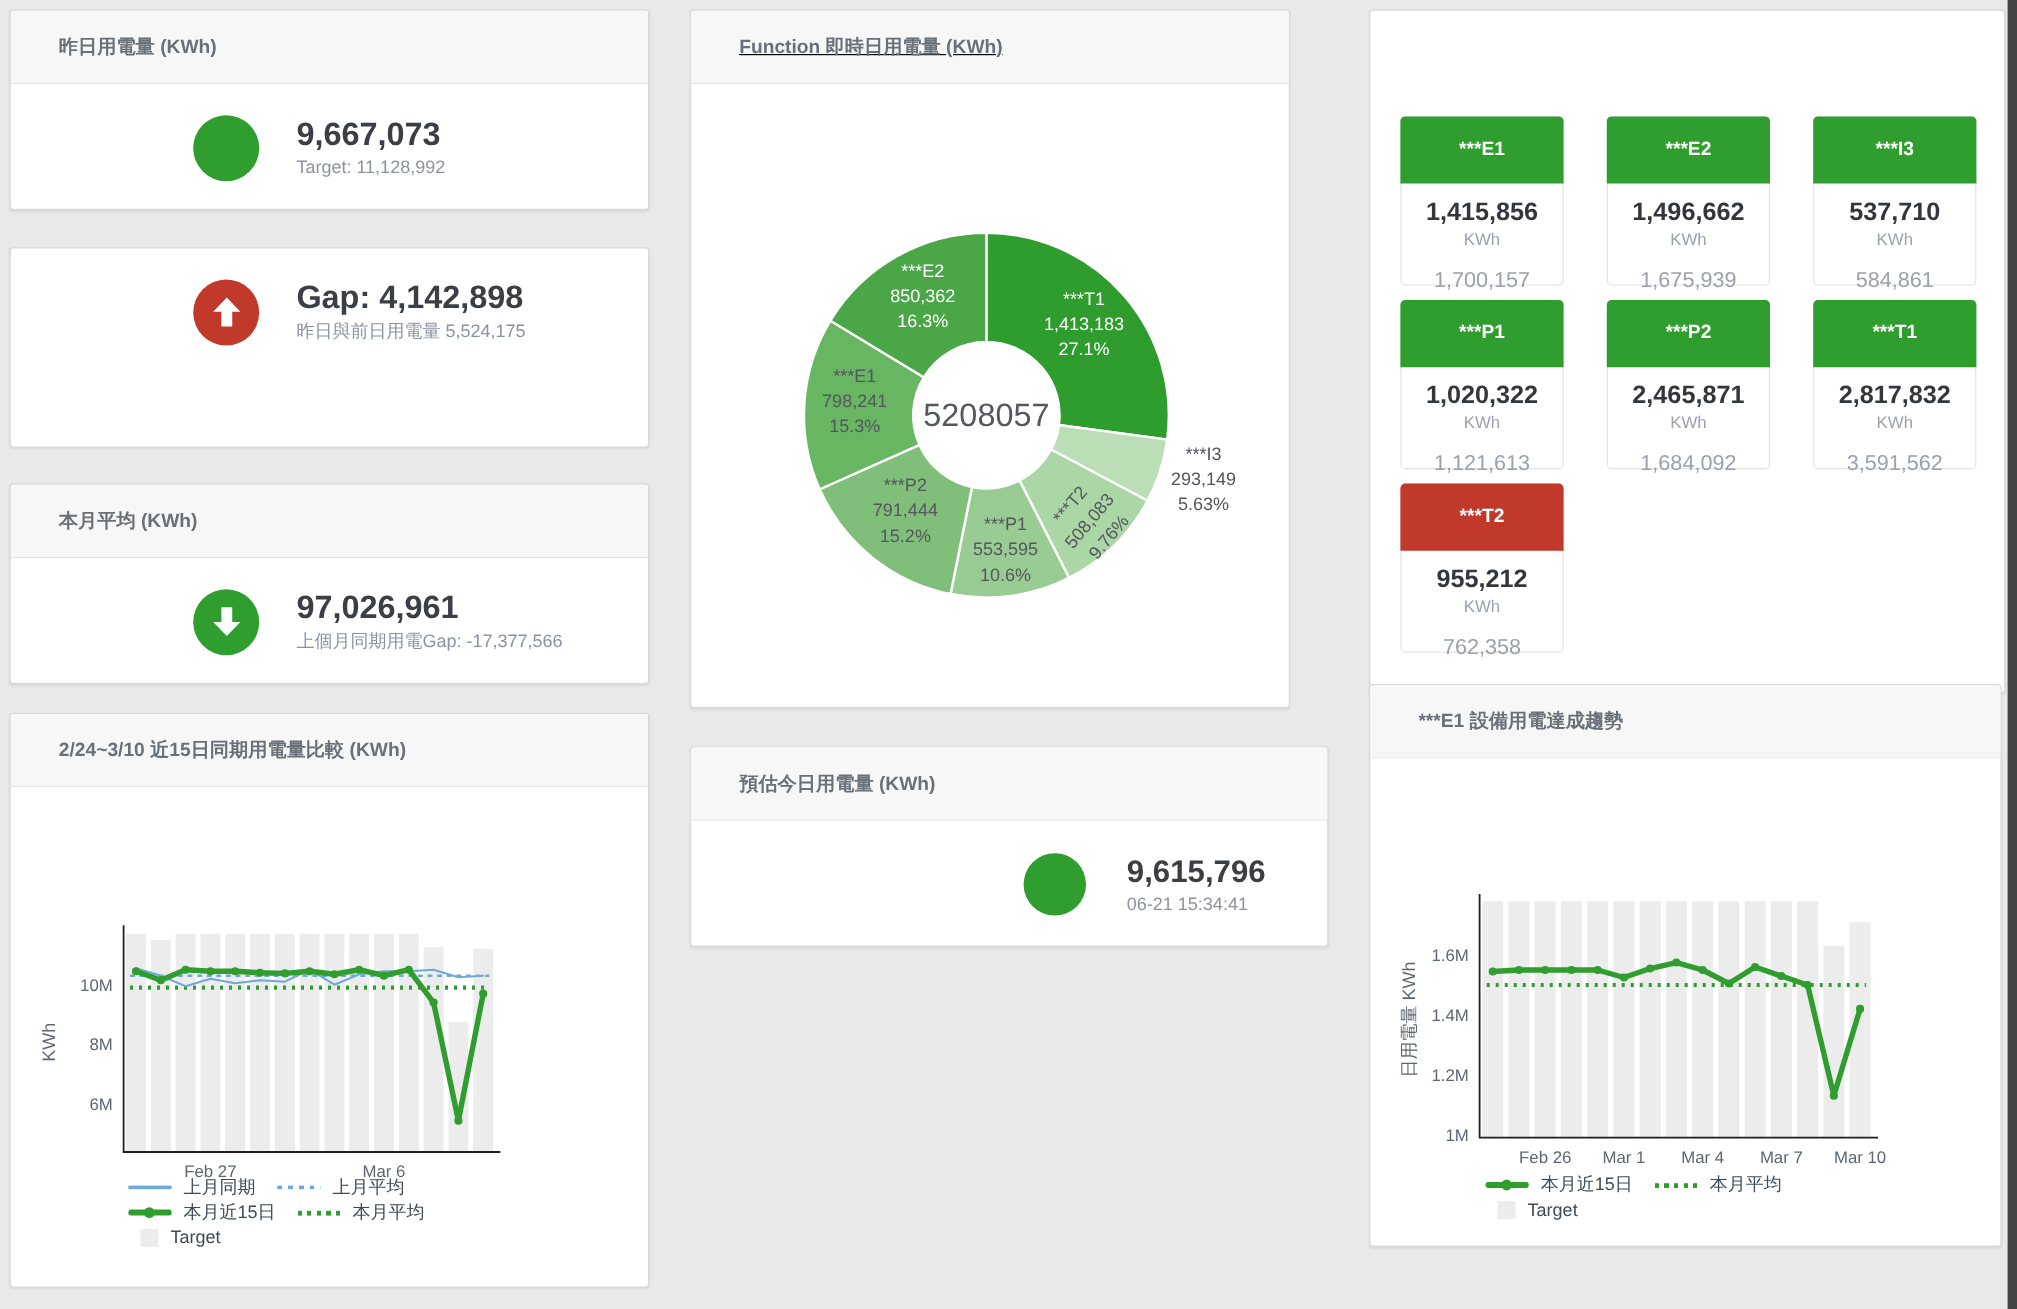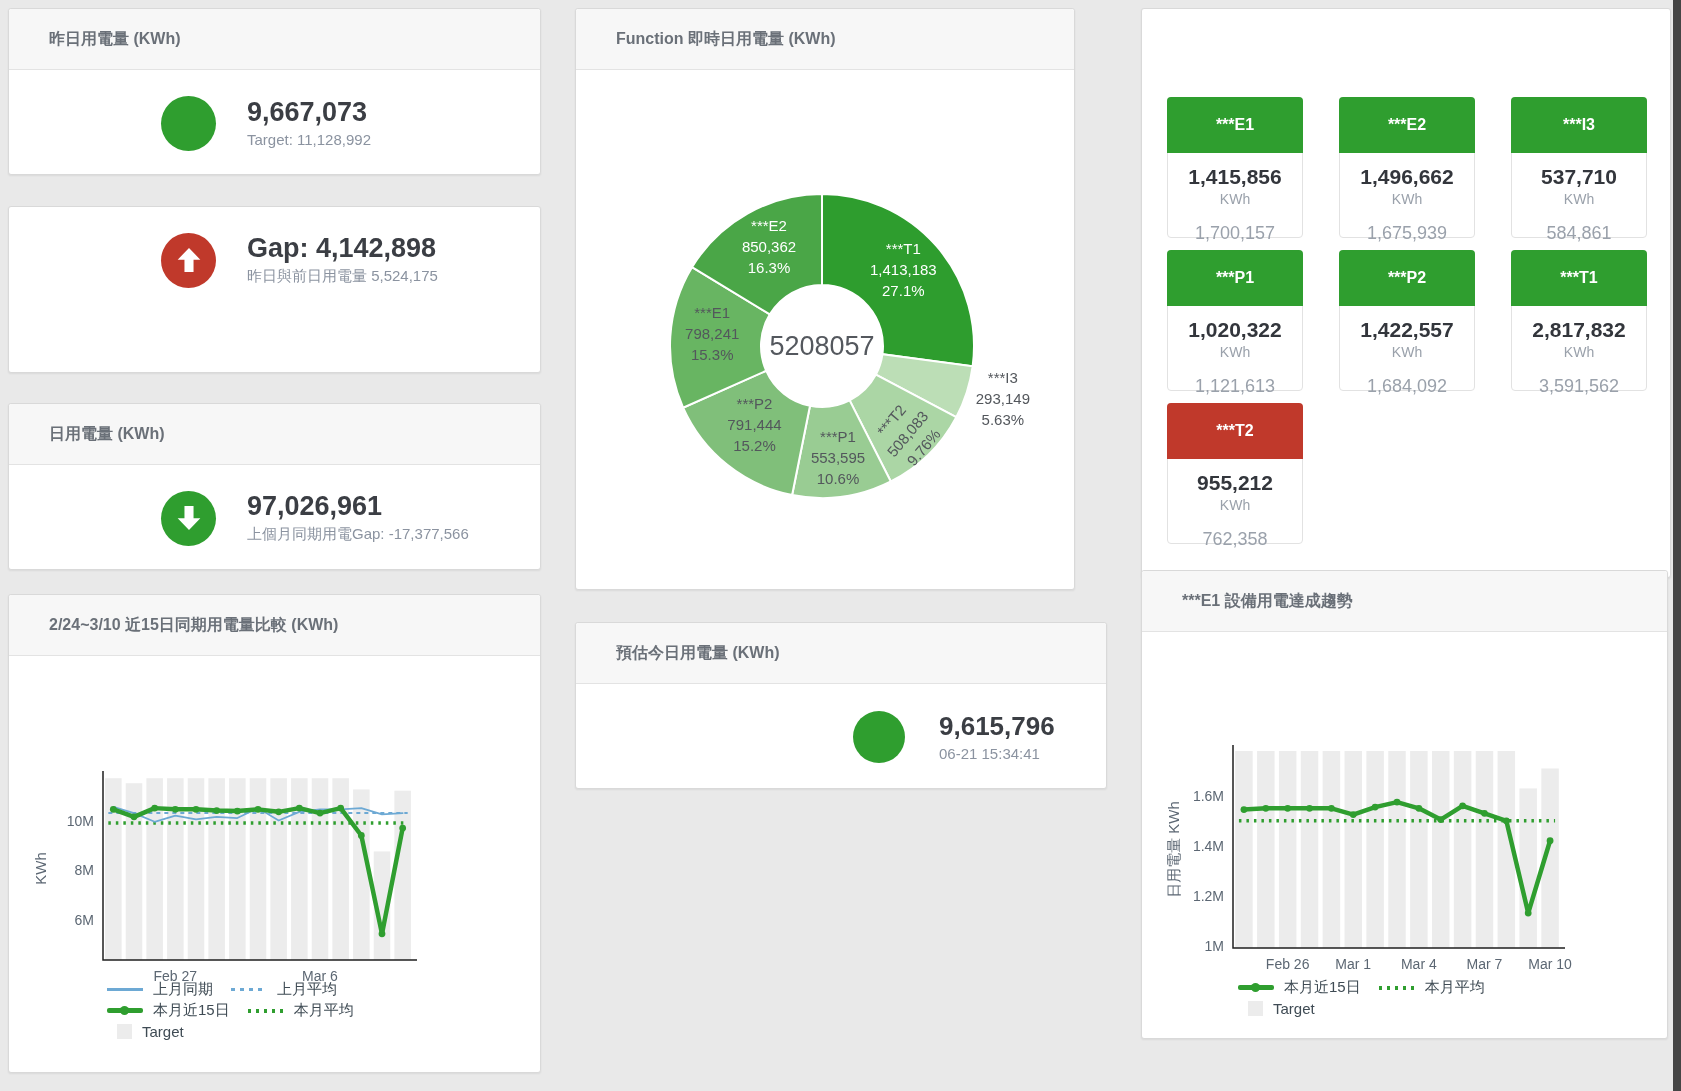--- a/index.html
+++ b/index.html
@@ -71,21 +71,21 @@
       </div>
       <div class="stat-text">
         <div class="stat-value">Gap: 4,142,898</div>
         <div class="stat-sub">昨日與前日用電量 5,524,175</div>
       </div>
     </div>
   </div>
 
   <div class="panel" style="left:8px;top:403px;width:533px;height:167px;">
     <div class="panel-header">
-      <span class="panel-title">日用電量 (KWh)</span>
+      <span class="panel-title">本月平均 (KWh)</span>
     </div>
     <div class="stat-body" style="padding-left:152px;">
       <div class="stat-circle bg-green">
         <svg viewBox="0 0 24 24">
             <path d="M12 20.5 L4 12.2 H8.8 V3.5 H15.2 V12.2 H20 Z" fill="#fff"></path>
           </svg>
       </div>
       <div class="stat-text">
         <div class="stat-value">97,026,961</div>
         <div class="stat-sub">上個月同期用電Gap: -17,377,566</div>
@@ -165,21 +165,21 @@
         </div>
         <div class="legend-row">
           <span class="legend-item">
             <span class="sw sw-square" style="background: rgb(236, 236, 236);"></span>
             <span class="legend-label">Target</span>
           </span>
         </div>
       </div>
   </div>
 
-  <div class="panel" style="left:575px;top:8px;width:500px;height:582px;">
+  <div class="panel" style="left:575px;top:8px;width:500px;height:582px;text-decoration:underline;">
     <div class="panel-header">
       <span class="panel-title">Function 即時日用電量 (KWh)</span>
     </div>
     <div id="donut-chart" class="chart-svg"><svg width="500" height="520">
           <path d="M246 125 A152 152 0 0 1 396.63498876800065 297.3248655312724 L306.45219943978975 285.15668945662907 A61 61 0 0 0 246 216 Z" fill="#2e9d2e" stroke="#fff" stroke-width="2"></path>
           <text x="327.3131785047293" y="205.9214026484904" text-anchor="middle" font-size="15" fill="#ffffff"><tspan x="327.3131785047293" y="184.9214026484904">***T1</tspan><tspan x="327.3131785047293" y="205.9214026484904">1,413,183</tspan><tspan x="327.3131785047293" y="226.9214026484904">27.1%</tspan></text>
           <path d="M396.63498876800065 297.3248655312724 A152 152 0 0 1 380.2728352201741 348.2376706661299 L299.8858088712541 305.58880204364425 A61 61 0 0 0 306.45219943978975 285.15668945662907 Z" fill="#bcdeb6" stroke="#fff" stroke-width="2"></path>
           <text x="426.8881969705933" y="335.1331247803507" text-anchor="middle" font-size="15" fill="#53575c"><tspan x="426.8881969705933" y="314.1331247803507">***I3</tspan><tspan x="426.8881969705933" y="335.1331247803507">293,149</tspan><tspan x="426.8881969705933" y="356.1331247803507">5.63%</tspan></text>
           <path d="M380.2728352201741 348.2376706661299 A152 152 0 0 1 314.8446228049139 412.5153788721012 L273.628434151972 331.3844612578827 A61 61 0 0 0 299.8858088712541 305.58880204364425 Z" fill="#abd6a5" stroke="#fff" stroke-width="2"></path>
           <text x="335.70330958164806" y="368.3089056450629" text-anchor="middle" font-size="15" fill="#53575c" transform="rotate(-50 335.70330958164806 368.3089056450629)"><tspan x="335.70330958164806" y="347.3089056450629">***T2</tspan><tspan x="335.70330958164806" y="368.3089056450629">508,083</tspan><tspan x="335.70330958164806" y="389.3089056450629">9.76%</tspan></text>
@@ -229,21 +229,21 @@
           <div class="light-target">584,861</div>
         </div>
         <div class="light-card">
           <div class="light-card-header" style="background: rgb(47, 158, 47);">***P1</div>
           <div class="light-value">1,020,322</div>
           <div class="light-unit">KWh</div>
           <div class="light-target">1,121,613</div>
         </div>
         <div class="light-card">
           <div class="light-card-header" style="background: rgb(47, 158, 47);">***P2</div>
-          <div class="light-value">1,422,557</div>
+          <div class="light-value">2,465,871</div>
           <div class="light-unit">KWh</div>
           <div class="light-target">1,684,092</div>
         </div>
         <div class="light-card">
           <div class="light-card-header" style="background: rgb(47, 158, 47);">***T1</div>
           <div class="light-value">2,817,832</div>
           <div class="light-unit">KWh</div>
           <div class="light-target">3,591,562</div>
         </div>
         <div class="light-card">

